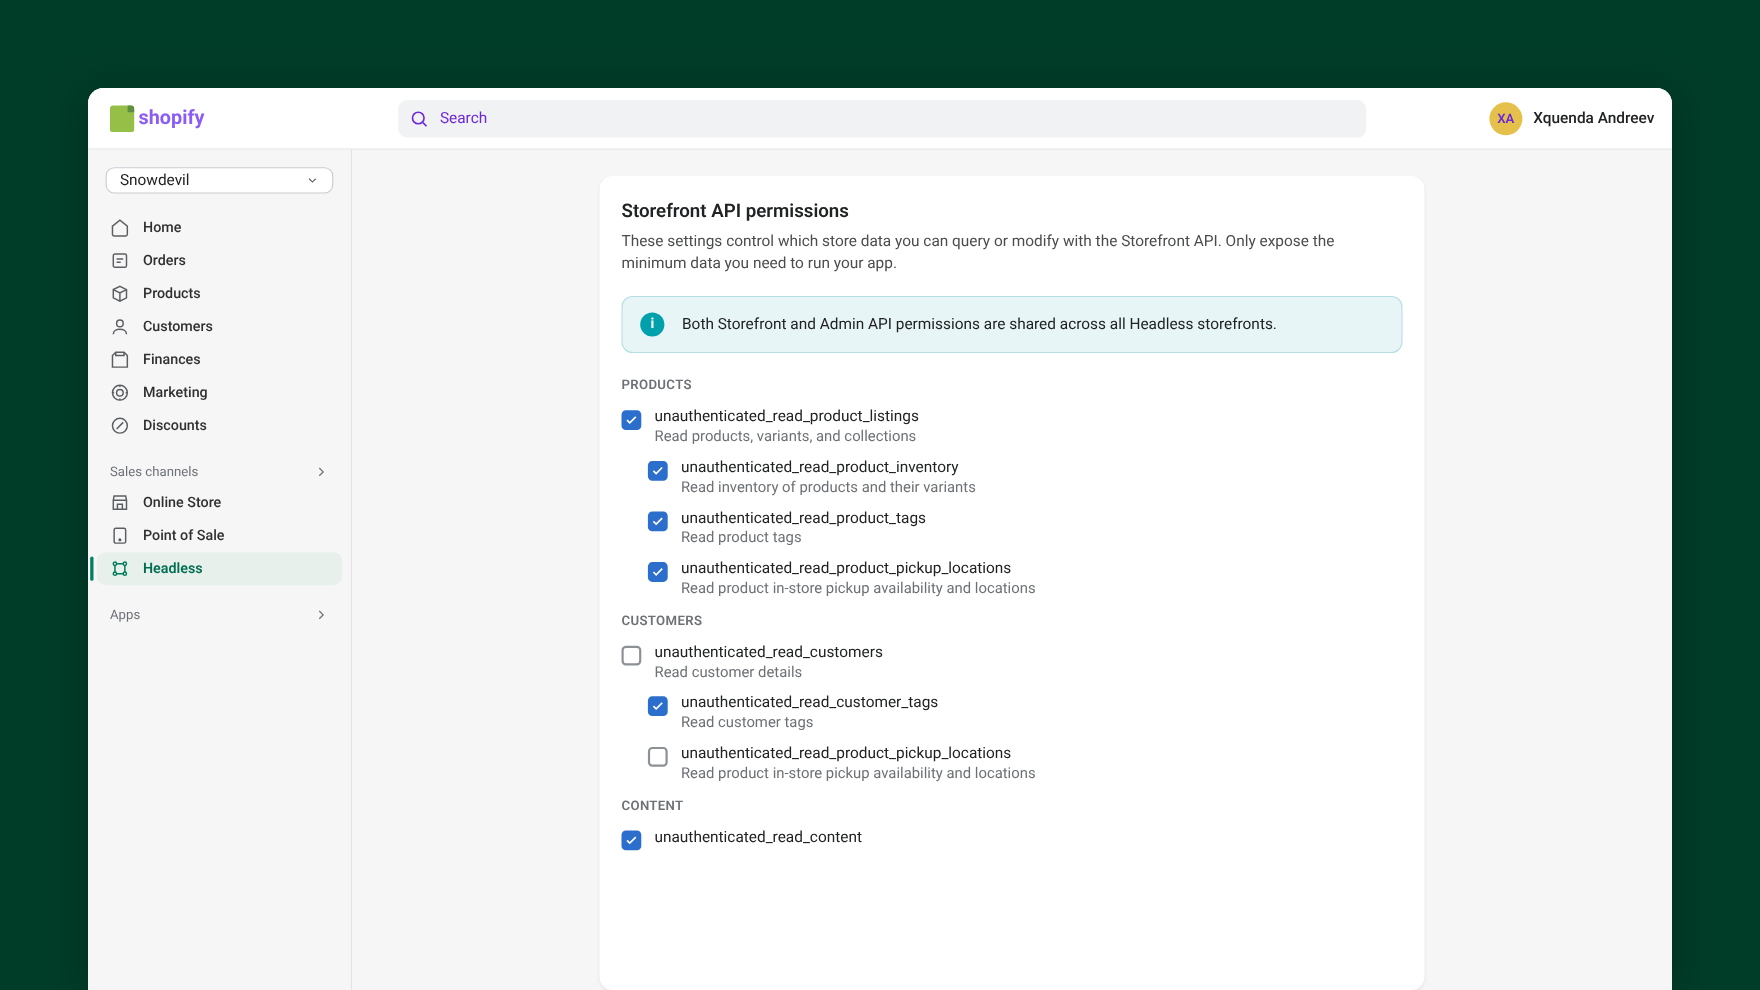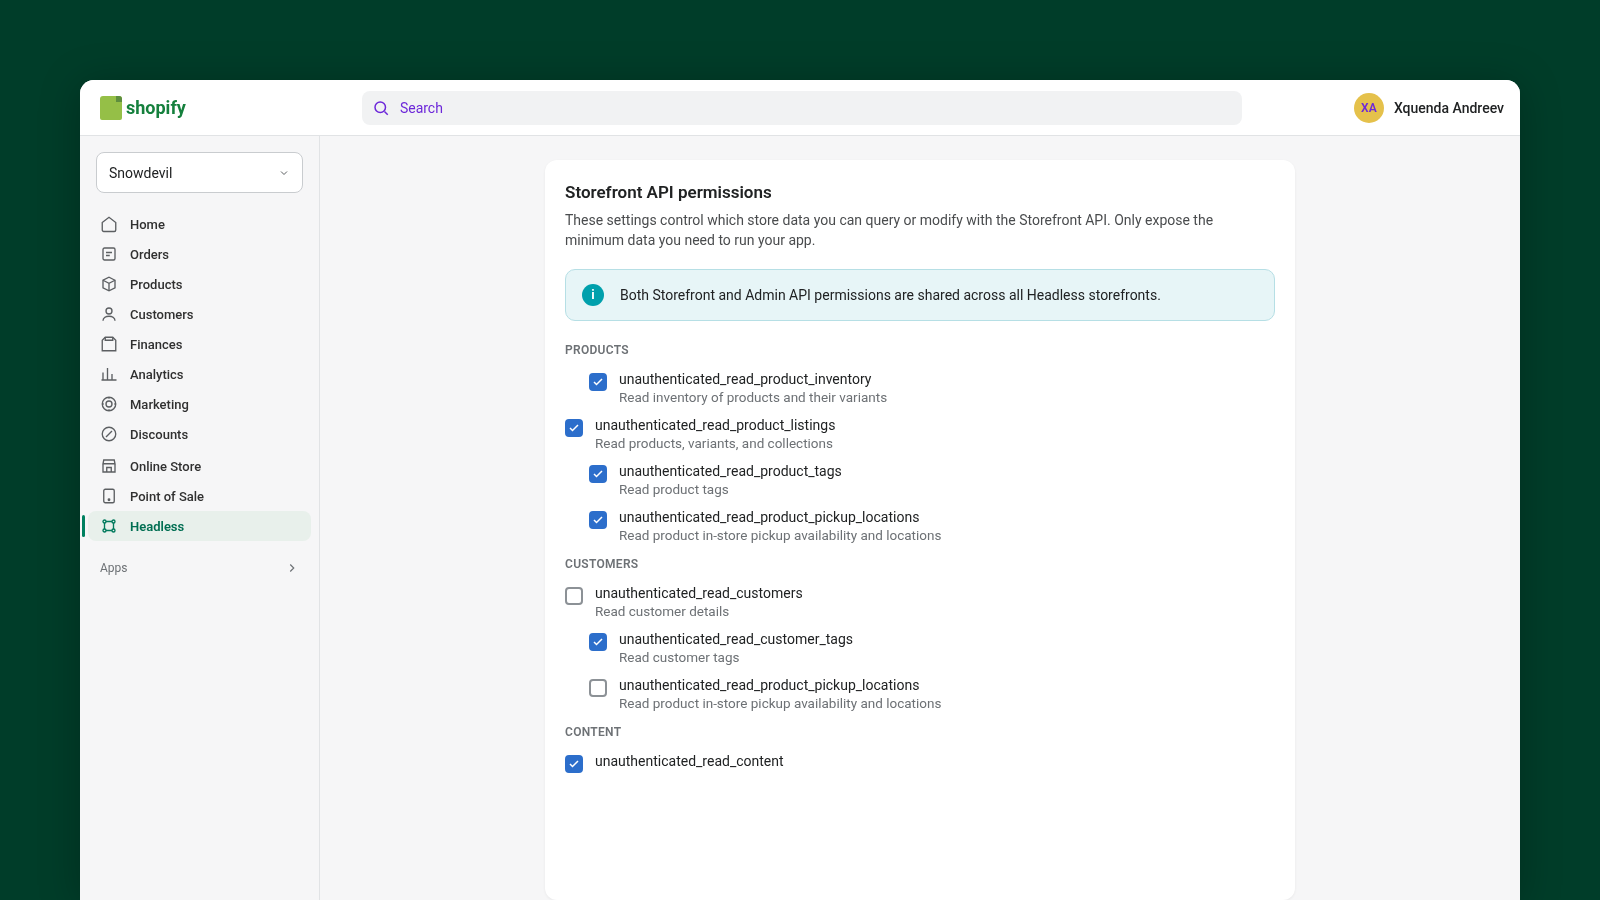--- a/index.html
+++ b/index.html
@@ -33,21 +33,21 @@
   align-items: center;
   padding: 0 16px;
   gap: 16px;
 }
 .logo {
   display: flex;
   align-items: center;
   gap: 4px;
   font-weight: 700;
   font-size: 18px;
-  color: #15803d;
+  color: #8b5cf6;
   margin-left: 4px;
   margin-right: 160px;
 }
 .logo-icon {
   width: 22px;
   height: 24px;
   background: #95bf47;
   border-radius: 3px 3px 2px 2px;
   position: relative;
 }
@@ -101,21 +101,21 @@
   width: 240px;
   background: #f6f6f7;
   border-right: 1px solid #e1e3e5;
   padding: 14px 8px;
   display: flex;
   flex-direction: column;
   gap: 2px;
 }
 .store-select {
   margin: 2px 8px 14px 8px;
-  height: 41px;
+  height: 24px;
   background: #fff;
   border: 1px solid #c9cccf;
   border-radius: 8px;
   display: flex;
   align-items: center;
   justify-content: space-between;
   padding: 0 12px;
   font-size: 14px;
   color: #202223;
 }
@@ -292,41 +292,41 @@
           </div>
           <div class="nav-item">
             <svg viewBox="0 0 24 24" fill="none" stroke="currentColor" stroke-width="1.8">
               <path d="M3 21V7l4-4h10l4 4v14z"></path>
               <path d="M7 3v4h10V3"></path>
             </svg>
             <span>Finances</span>
           </div>
           <div class="nav-item">
             <svg viewBox="0 0 24 24" fill="none" stroke="currentColor" stroke-width="1.8">
-              <path d="M4 20V10M10 20V4M16 20v-8M22 20H2"></path>
-            </svg>
-            <span>Analytics</span>
-          </div>
-          <div class="nav-item">
-            <svg viewBox="0 0 24 24" fill="none" stroke="currentColor" stroke-width="1.8">
               <circle cx="12" cy="12" r="9"></circle>
               <circle cx="12" cy="12" r="4"></circle>
               <path d="M12 3v2M12 19v2M3 12h2M19 12h2"></path>
             </svg>
             <span>Marketing</span>
           </div>
           <div class="nav-item">
             <svg viewBox="0 0 24 24" fill="none" stroke="currentColor" stroke-width="1.8">
               <circle cx="12" cy="12" r="9"></circle>
               <path d="M8 16l8-8M9 9h.01M15 15h.01"></path>
             </svg>
             <span>Discounts</span>
           </div>
         </div>
 
+      <div class="nav-section">
+        <span>Sales channels</span>
+        <svg viewBox="0 0 24 24" fill="none" stroke="#6d7175" stroke-width="2">
+            <polyline points="9 18 15 12 9 6"></polyline>
+          </svg>
+      </div>
 
       <div id="nav-channels">
           <div class="nav-item">
             <svg viewBox="0 0 24 24" fill="none" stroke="currentColor" stroke-width="1.8">
               <path d="M4 9h16l-1-5H5zM4 9v11h16V9M9 20v-6h6v6"></path>
             </svg>
             <span>Online Store</span>
           </div>
           <div class="nav-item">
             <svg viewBox="0 0 24 24" fill="none" stroke="currentColor" stroke-width="1.8">
@@ -358,40 +358,40 @@
     <div class="main">
       <div class="card">
         <h2>Storefront API permissions</h2>
         <p class="subtitle">These settings control which store data you can query or modify with the Storefront API. Only expose the minimum data you need to run your app.</p>
         <div class="info-banner">
           <div class="info-icon">i</div>
           <div class="info-text">Both Storefront and Admin API permissions are shared across all Headless storefronts.</div>
         </div>
         <div id="sections">
             <div class="section-h">PRODUCTS</div>
+            <div class="perm">
+              <div class="check on">
+                <svg viewBox="0 0 24 24" fill="none" stroke="currentColor" stroke-width="3">
+                  <polyline points="20 6 9 17 4 12"></polyline>
+                </svg>
+              </div>
+              <div class="perm-text">
+                <div class="perm-name">unauthenticated_read_product_listings</div>
+                <div class="perm-desc">Read products, variants, and collections</div>
+              </div>
+            </div>
             <div class="perm child">
               <div class="check on">
                 <svg viewBox="0 0 24 24" fill="none" stroke="currentColor" stroke-width="3">
                   <polyline points="20 6 9 17 4 12"></polyline>
                 </svg>
               </div>
               <div class="perm-text">
                 <div class="perm-name">unauthenticated_read_product_inventory</div>
                 <div class="perm-desc">Read inventory of products and their variants</div>
-              </div>
-            </div>
-            <div class="perm">
-              <div class="check on">
-                <svg viewBox="0 0 24 24" fill="none" stroke="currentColor" stroke-width="3">
-                  <polyline points="20 6 9 17 4 12"></polyline>
-                </svg>
-              </div>
-              <div class="perm-text">
-                <div class="perm-name">unauthenticated_read_product_listings</div>
-                <div class="perm-desc">Read products, variants, and collections</div>
               </div>
             </div>
             <div class="perm child">
               <div class="check on">
                 <svg viewBox="0 0 24 24" fill="none" stroke="currentColor" stroke-width="3">
                   <polyline points="20 6 9 17 4 12"></polyline>
                 </svg>
               </div>
               <div class="perm-text">
                 <div class="perm-name">unauthenticated_read_product_tags</div>

